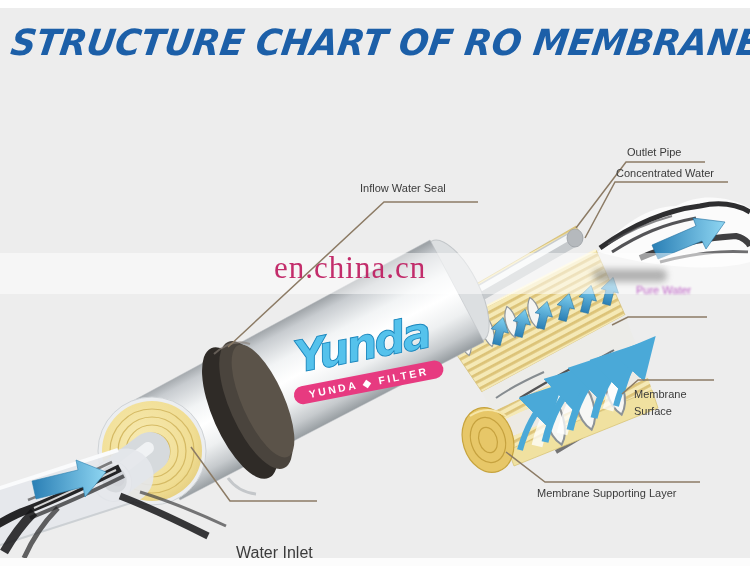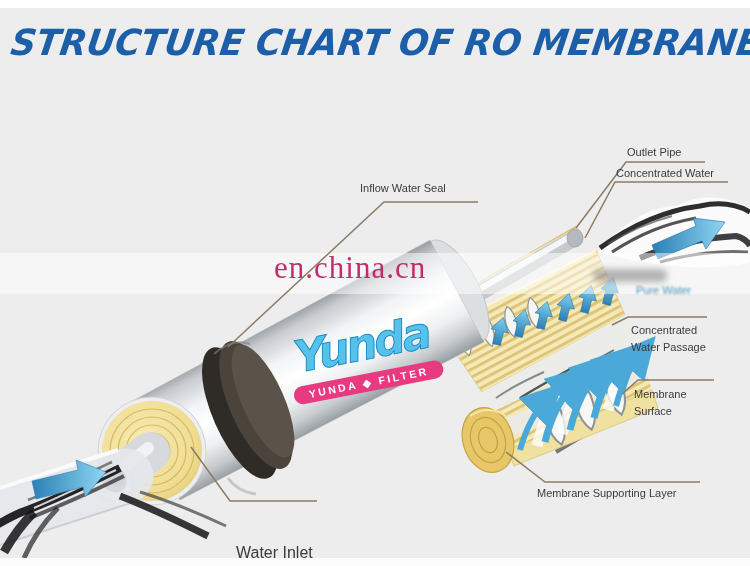--- a/index.html
+++ b/index.html
@@ -21,21 +21,21 @@
     letter-spacing:1px;font-family:Liberation Serif, serif;
   }
   .smudge{
     position:absolute;left:593px;top:269px;width:74px;height:13px;border-radius:6px;
     background:rgba(80,80,80,.4);filter:blur(3px);
   }
   .label{
     position:absolute;color:#3b3b3b;font-size:11px;line-height:16.5px;white-space:nowrap;
   }
   .label.big{font-size:16px;margin-top:39px;}
-  .label.blurred{filter:blur(.8px);opacity:.7;color:#0369a1;}
+  .label.blurred{filter:blur(.8px);opacity:.7;color:#a21caf;}
 </style>
 </head>
 <body>
 
 <div class="stage">
 
   <div class="strip-top"></div>
 
   <div class="title">STRUCTURE CHART OF RO MEMBRANE</div>
 
@@ -221,24 +221,20 @@
       <path d="M714,380 H638 L622,394"></path>
       <path d="M700,482 H545 L506,452"></path>
       <path d="M317,501 H230 L191,447"></path>
     </g>
   </svg>
 
   <div class="label" style="left:627px;top:144px">Outlet Pipe</div>
   <div class="label" style="left:360px;top:180px">Inflow Water Seal</div>
   <div class="label" style="left:616px;top:165px">Concentrated Water</div>
   <div class="label blurred" style="left:636px;top:282px">Pure Water</div>
-  <div class="label" style="left:631px;top:322px">
-    <div>Concentrated</div>
-    <div>Water Passage</div>
-  </div>
   <div class="label" style="left:537px;top:485px">Membrane Supporting Layer</div>
   <div class="label" style="left:634px;top:386px">
     <div>Membrane</div>
     <div>Surface</div>
   </div>
   <div class="label big" style="left:236px;top:506px">Water Inlet</div>
 
   <div class="strip-bottom"></div>
 </div>
 

